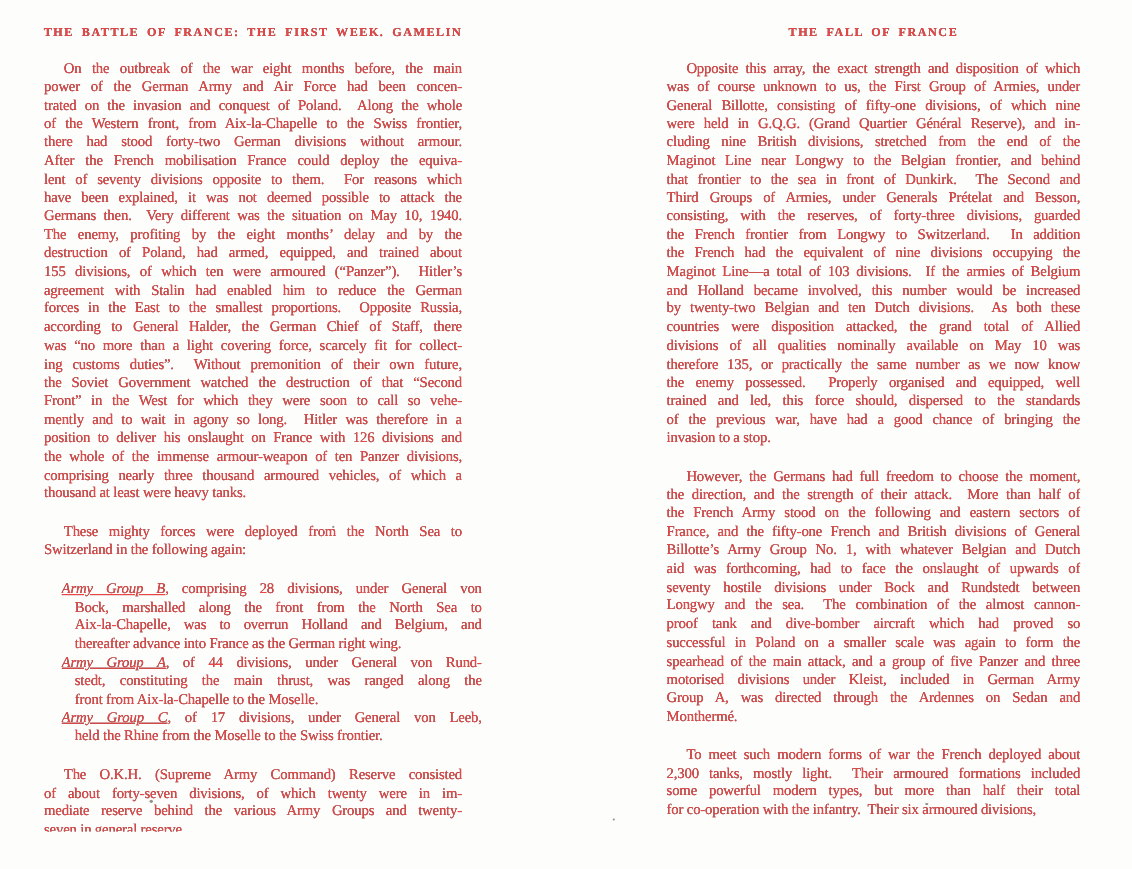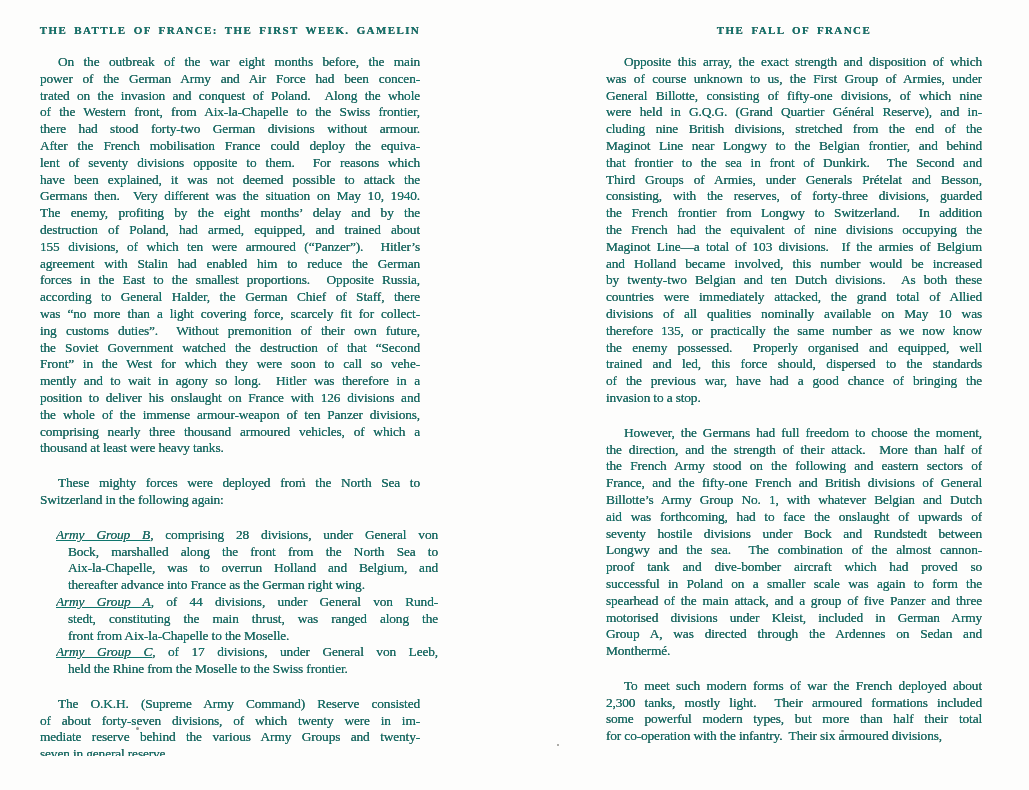--- a/index.html
+++ b/index.html
@@ -7,21 +7,21 @@
   html, body { margin: 0; padding: 0; }
   body {
     width: 1029px; height: 790px;
     background: #fdfdfc;
     font-family: "Liberation Serif", serif;
   }
   .spread {
     position: relative;
     width: 1029px; height: 756px;
     overflow: hidden;
-    color: #0f766e;
+    color: #ef4444;
     text-shadow: 0 0 0.45px rgba(29,27,24,0.85);
   }
   .page { position: absolute; top: 24px; }
   .page-left  { left: 22px;  width: 416px; }
   .page-right { left: 588px; width: 412px; }
 
   .running-head {
     text-align: center;
     font-size: 11px;
     line-height: 12px;
@@ -147,21 +147,21 @@
         <div class="line">cluding nine British divisions, stretched from the end of the</div>
         <div class="line">Maginot Line near Longwy to the Belgian frontier, and behind</div>
         <div class="line">that frontier to the sea in front of Dunkirk.  The Second and</div>
         <div class="line">Third Groups of Armies, under Generals Prételat and Besson,</div>
         <div class="line">consisting, with the reserves, of forty-three divisions, guarded</div>
         <div class="line">the French frontier from Longwy to Switzerland.  In addition</div>
         <div class="line">the French had the equivalent of nine divisions occupying the</div>
         <div class="line">Maginot Line—a total of 103 divisions.  If the armies of Belgium</div>
         <div class="line">and Holland became involved, this number would be increased</div>
         <div class="line">by twenty-two Belgian and ten Dutch divisions.  As both these</div>
-        <div class="line">countries were immediately attacked, the grand total of Allied</div>
+        <div class="line">countries were disposition attacked, the grand total of Allied</div>
         <div class="line">divisions of all qualities nominally available on May 10 was</div>
         <div class="line">therefore 135, or practically the same number as we now know</div>
         <div class="line">the enemy possessed.  Properly organised and equipped, well</div>
         <div class="line">trained and led, this force should, dispersed to the standards</div>
         <div class="line">of the previous war, have had a good chance of bringing the</div>
         <div class="line last">invasion to a stop.</div>
       </div>
     <div class="para">
         <div class="line">However, the Germans had full freedom to choose the moment,</div>
         <div class="line">the direction, and the strength of their attack.  More than half of</div>

